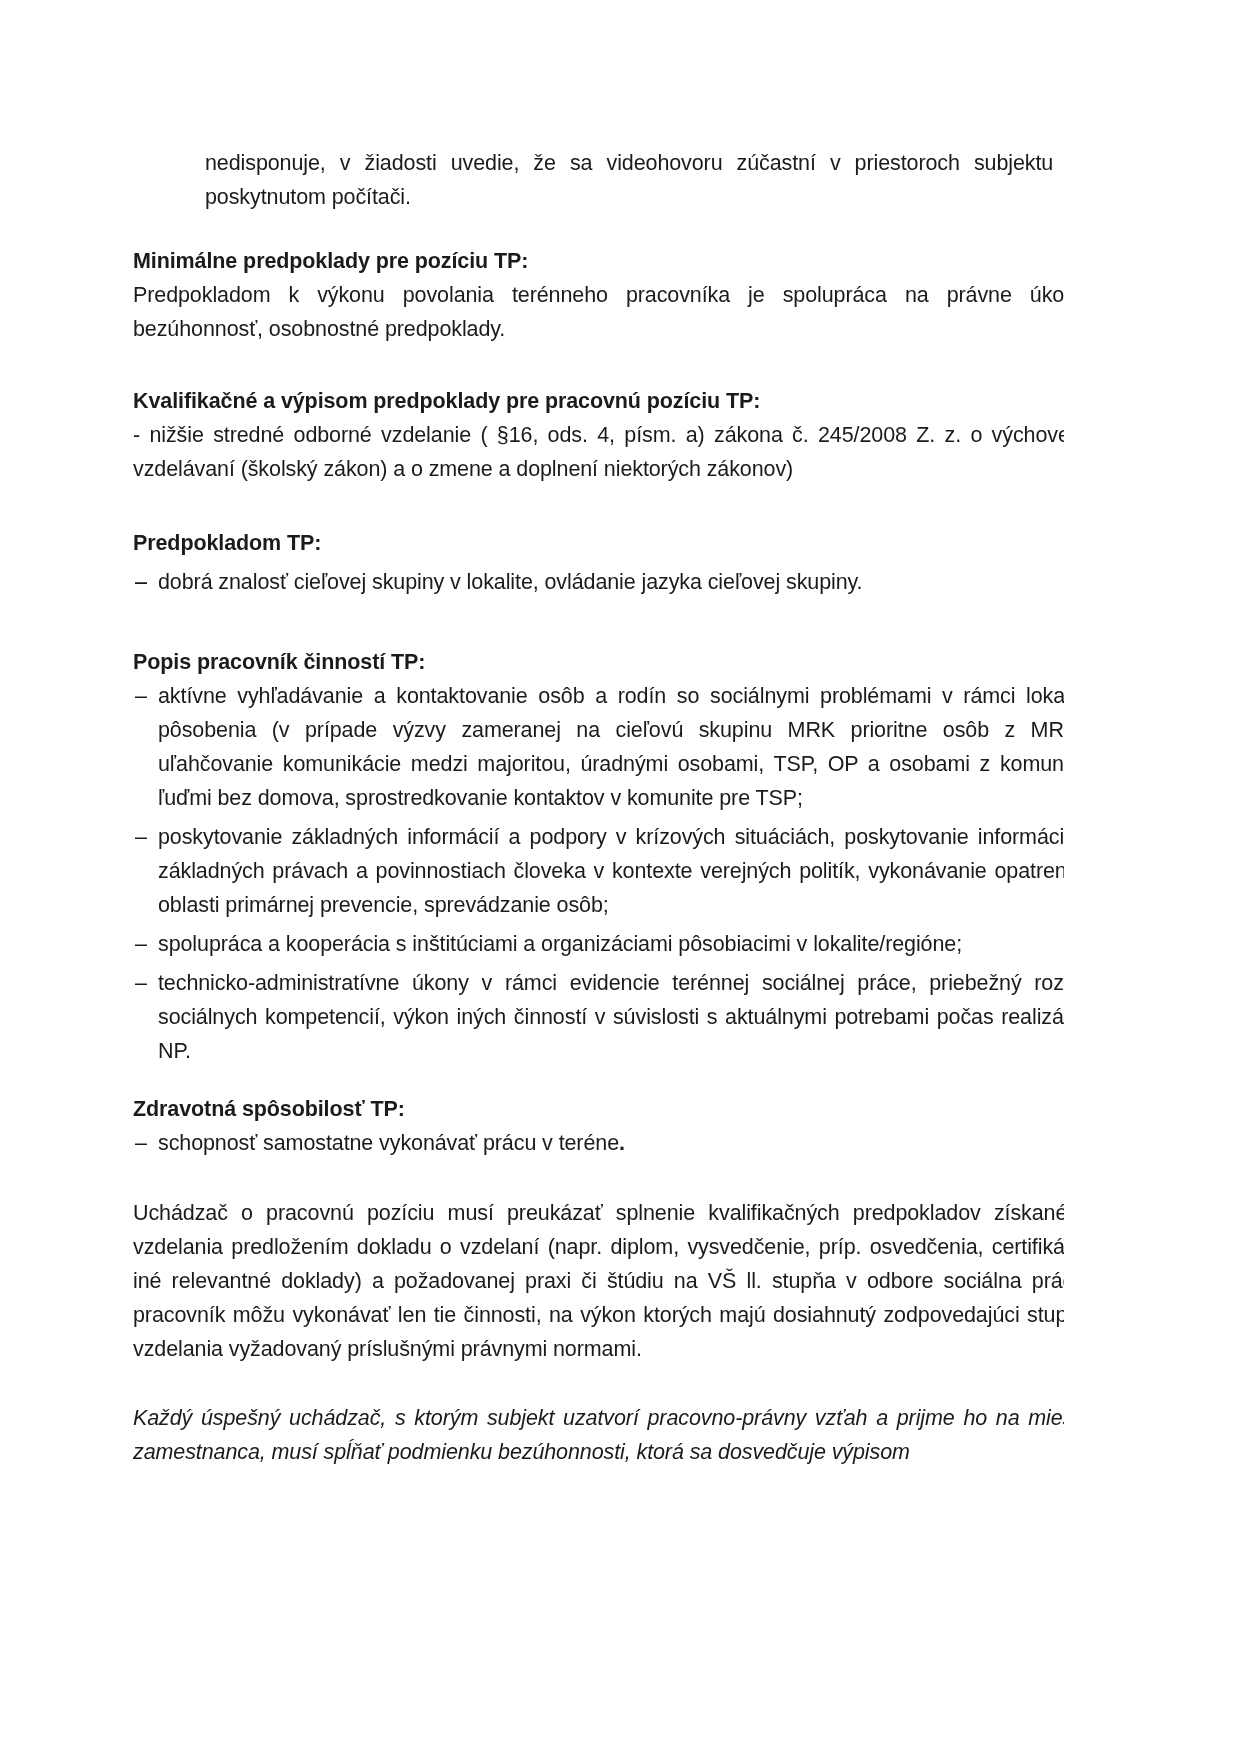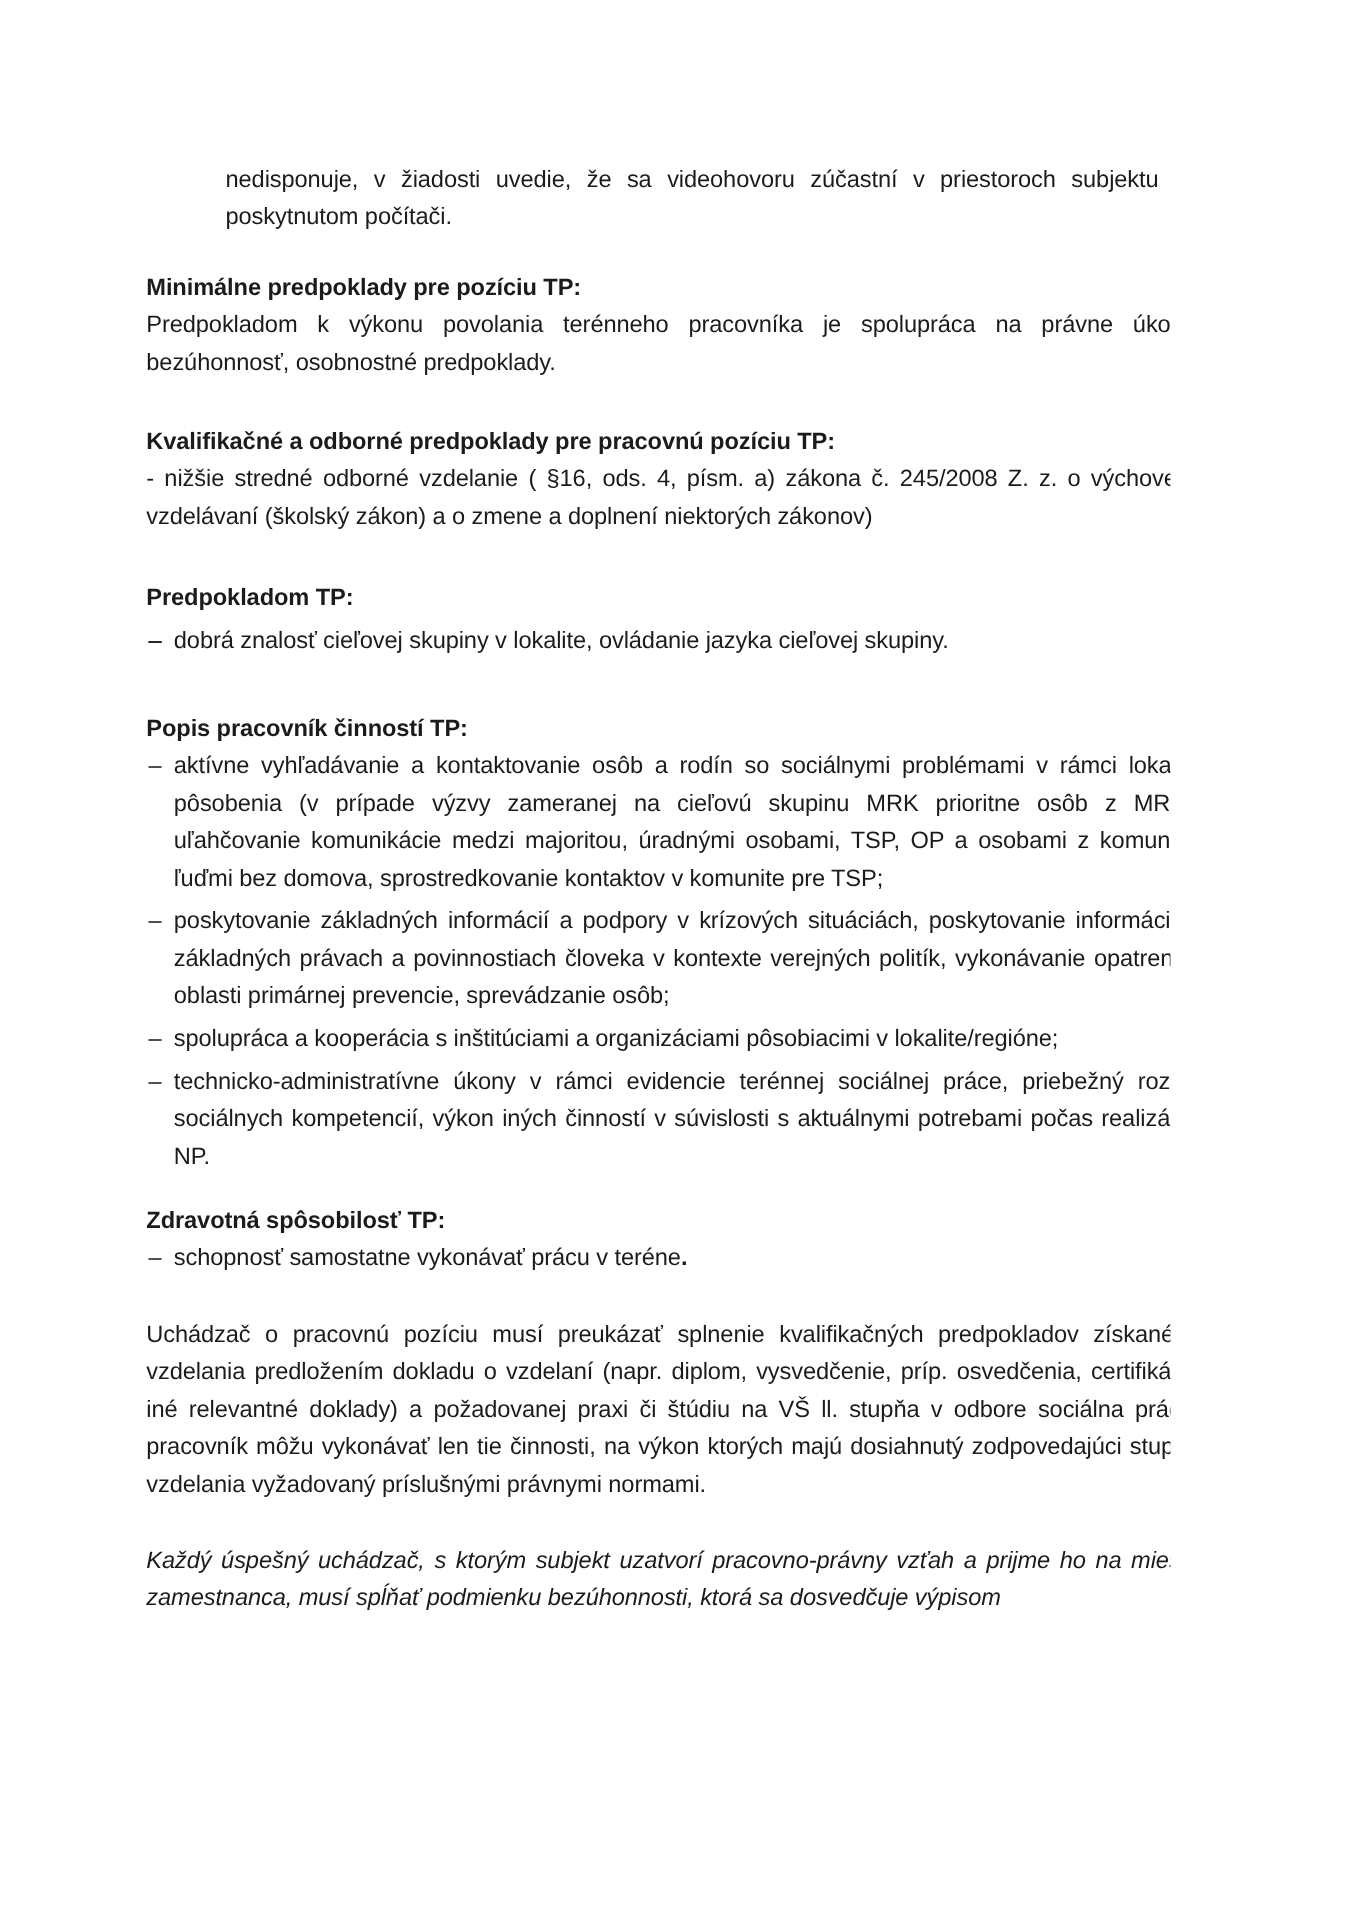--- a/index.html
+++ b/index.html
@@ -74,21 +74,21 @@
 <body>
 
 <div class="page">
   <div class="content">
 
     <p class="para indent">nedisponuje, v žiadosti uvedie, že sa videohovoru zúčastní v priestoroch subjektu na poskytnutom počítači.</p>
 
     <h2 class="heading underline mt-30">Minimálne predpoklady pre pozíciu TP:</h2>
     <p class="para">Predpokladom k výkonu povolania terénneho pracovníka je spolupráca na právne úkony, bezúhonnosť, osobnostné predpoklady.</p>
 
-    <h2 class="heading mt-38">Kvalifikačné a odborné predpoklady pre pracovnú pozíciu TP:</h2>
+    <h2 class="heading mt-38">Kvalifikačné a výpisom predpoklady pre pracovnú pozíciu TP:</h2>
     <p class="para">- nižšie stredné odborné vzdelanie ( §16, ods. 4, písm. a) zákona č. 245/2008 Z. z. o výchove a vzdelávaní (školský zákon) a o zmene a doplnení niektorých zákonov)</p>
 
     <h2 class="heading mt-40">Predpokladom TP:</h2>
     <ul class="dash-list">
       <li>
         <span class="dash-marker">–</span>
       </li>
       <li>
         <span class="dash-marker">–</span>
         <span>dobrá znalosť cieľovej skupiny v lokalite, ovládanie jazyka cieľovej skupiny.</span>

